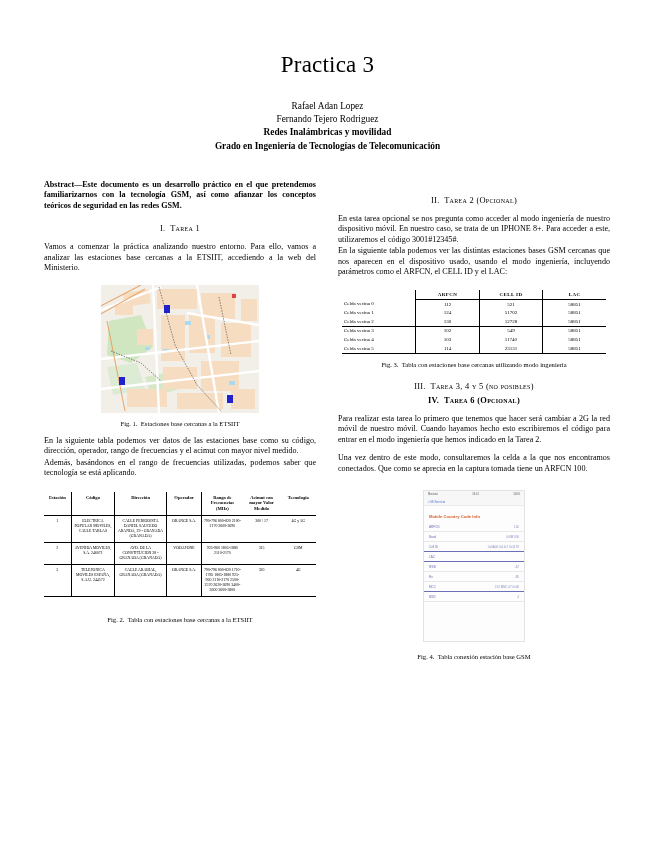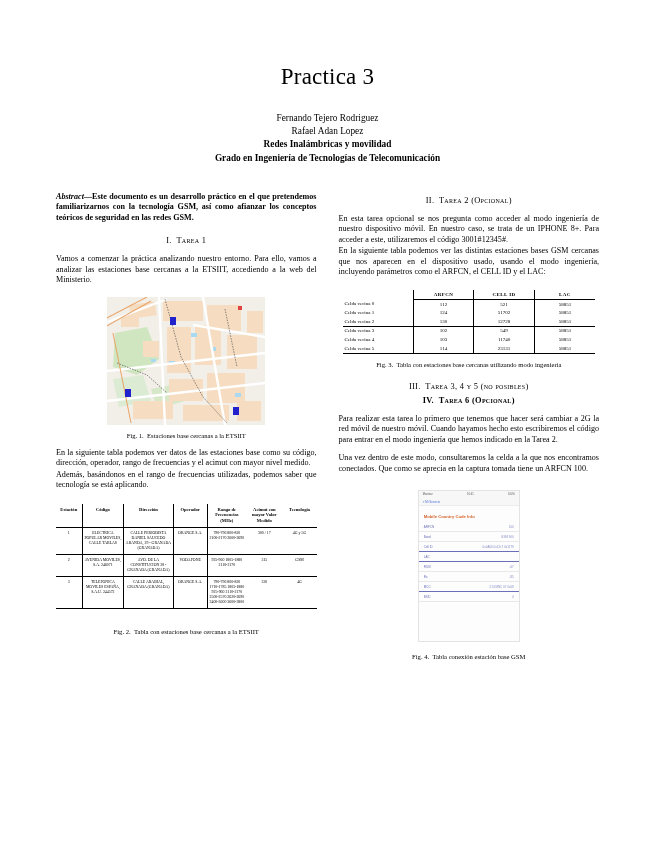--- a/index.html
+++ b/index.html
@@ -9,21 +9,21 @@
   }
   body {
     width: 655px; height: 848px;
     font-family: "Liberation Serif", "DejaVu Serif", serif;
     color: #000;
     position: relative;
     overflow: hidden;
   }
   .page {
     width: 655px; height: 664px;
-    padding: 12px;
+    padding: 0;
     position: relative;
     border-radius: 29px;
   }
 
   
   .title-block { text-align: center; padding-top: 52px; }
   .doc-title {
     font-size: 23px;
     font-weight: normal;
     letter-spacing: 0.2px;
@@ -61,21 +61,20 @@
   p.body.gap { margin-top: 8px; font-family: Liberation Serif, serif; }
 
   .abstract {
     font-size: 8.1px;
     line-height: 10.6px;
     text-align: justify;
     font-weight: bold;
     margin: 0;
   }
   .abstract .abs-word {
-    font-style: italic;
     font-weight: bold;
   }
 
   h2.section {
     text-align: center;
     font-size: 8.4px;
     font-weight: normal;
     margin: 13px 0 9px 0;
     font-variant: small-caps;
     letter-spacing: 0.3px;
@@ -223,22 +222,22 @@
   }
   .ph-row.thick { border-bottom: 1.1px solid #6b6fb8; }
 </style>
 </head>
 <body>
 
 <div class="page">
 
   <div class="title-block">
     <h1 class="doc-title">Practica 3</h1>
+    <p class="author">Rafael Adan Lopez</p>
     <p class="author">Fernando Tejero Rodriguez</p>
-    <p class="author">Rafael Adan Lopez</p>
     <p class="author-bold">Redes Inalámbricas y movilidad</p>
     <p class="author-bold">Grado en Ingeniería de Tecnologías de Telecomunicación</p>
   </div>
 
   <div class="columns">
 
     <div class="col">
 
       <p class="abstract"><span class="abs-word">Abstract</span><span>—</span><span>Este documento es un desarrollo práctico en el que pretendemos familiarizarnos con la tecnología GSM, así como afianzar los conceptos teóricos de seguridad en las redes GSM.</span></p>
 
@@ -362,21 +361,21 @@
             </tr>
           </tbody>
         </table>
         <p class="caption" style="margin-top:18px"><span class="cap-lbl">Fig. 2.</span>&nbsp;&nbsp;<span>Tabla con estaciones base cercanas a la ETSIIT</span></p>
       </div>
 
     </div>
 
     <div class="col">
 
-      <h2 class="section" style="margin-top:4px"><span class="num">II.</span>&nbsp; <span>Tarea 2 (Opcional)</span></h2>
+      <h2 class="section" style="margin-top:16px"><span class="num">II.</span>&nbsp; <span>Tarea 2 (Opcional)</span></h2>
 
       <p class="body">En esta tarea opcional se nos pregunta como acceder al modo ingeniería de nuestro dispositivo móvil. En nuestro caso, se trata de un IPHONE 8+. Para acceder a este, utilizaremos el código 3001#12345#.</p>
       <p class="body">En la siguiente tabla podemos ver las distintas estaciones bases GSM cercanas que nos aparecen en el dispositivo usado, usando el modo ingeniería, incluyendo parámetros como el ARFCN, el CELL ID y el LAC:</p>
 
       <div class="fig3-wrap">
         <table class="tbl3">
           <colgroup>
             <col style="width:28%">
               <col style="width:24%">
               <col style="width:24%">

